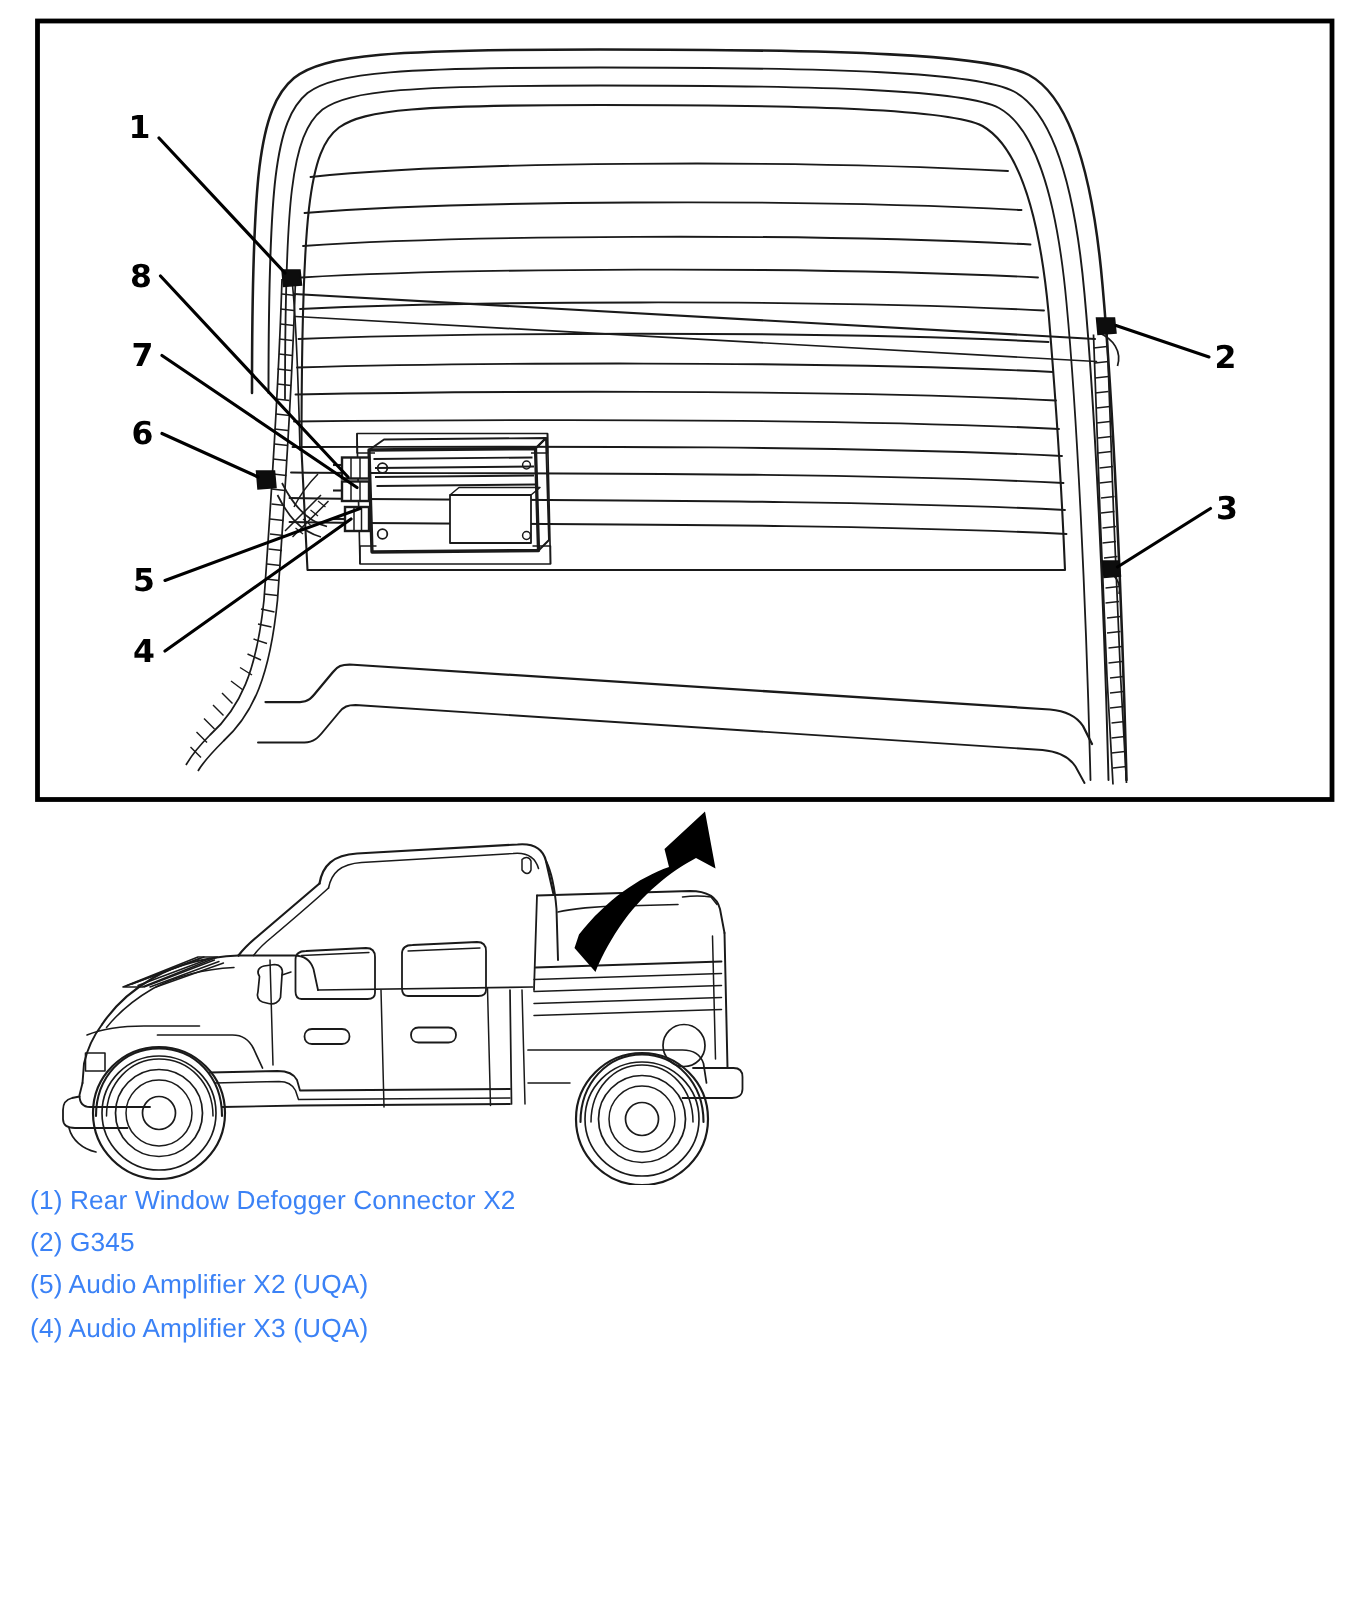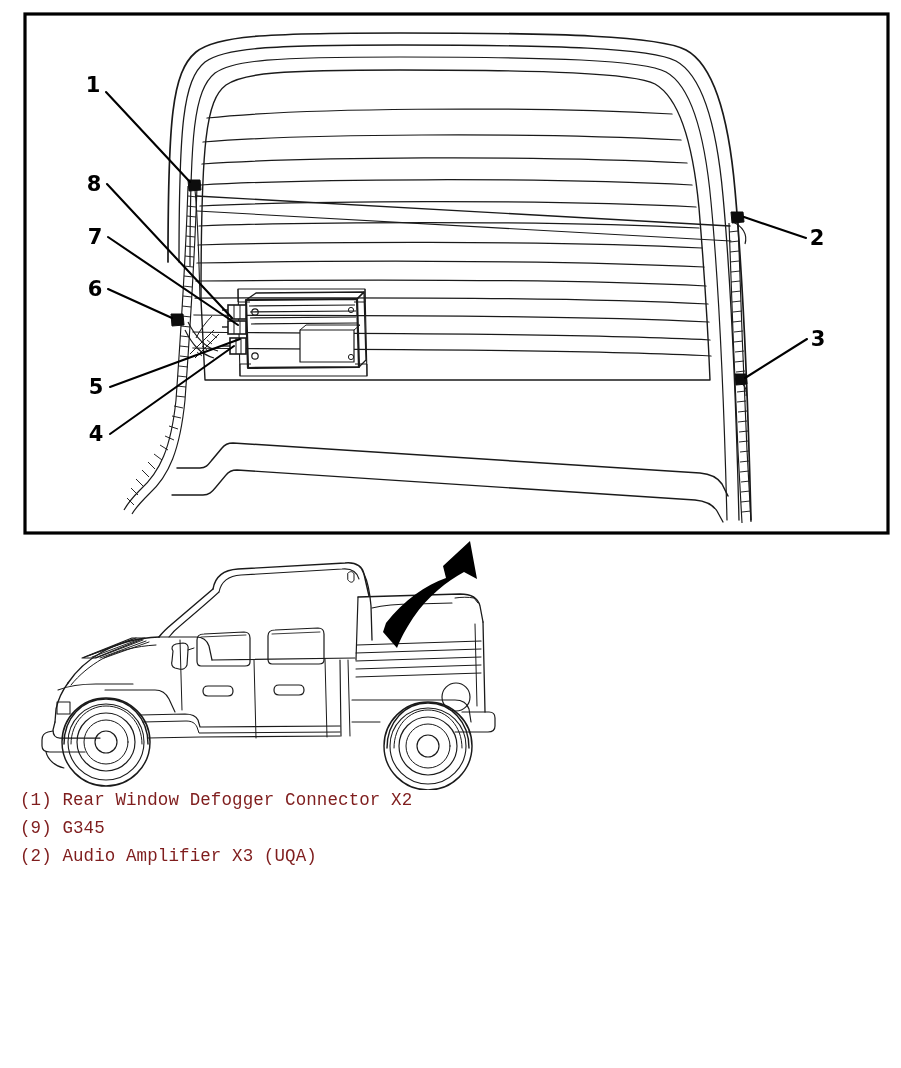--- a/index.html
+++ b/index.html
@@ -28,24 +28,24 @@
     height: 790px;
     display: block;
   }
   .legend {
     position: absolute;
     left: 20px;
     top: 786px;
     width: 700px;
   }
   .legend-item {
-    font-family: Liberation Mono, monospace;
+    font-family: Liberation Sans, sans-serif;
     font-size: 17.5px;
     line-height: 28.2px;
-    color: #7f1d1d;
+    color: #3b82f6;
     white-space: nowrap;
     letter-spacing: 0.1px;
   }
   .callout-num {
     font-family: "DejaVu Sans", sans-serif;
     font-size: 21px;
     font-weight: bold;
     fill: #000000;
   }
 </style>
@@ -391,17 +391,18 @@
                L 443,566 L 470,541 L 477,579 L 464,572
                C 447,581 428,596 413,618
                C 405,630 400,640 397,648
                L 383,632 Z"></path>
     </g>
 
   </svg>
 
   <div class="legend">
     <div class="legend-item">(1) Rear Window Defogger Connector X2</div>
-    <div class="legend-item">(9) G345</div>
-    <div class="legend-item">(2) Audio Amplifier X3 (UQA)</div>
+    <div class="legend-item">(2) G345</div>
+    <div class="legend-item">(5) Audio Amplifier X2 (UQA)</div>
+    <div class="legend-item">(4) Audio Amplifier X3 (UQA)</div>
   </div>
 
 </div>
 
 </body></html>

